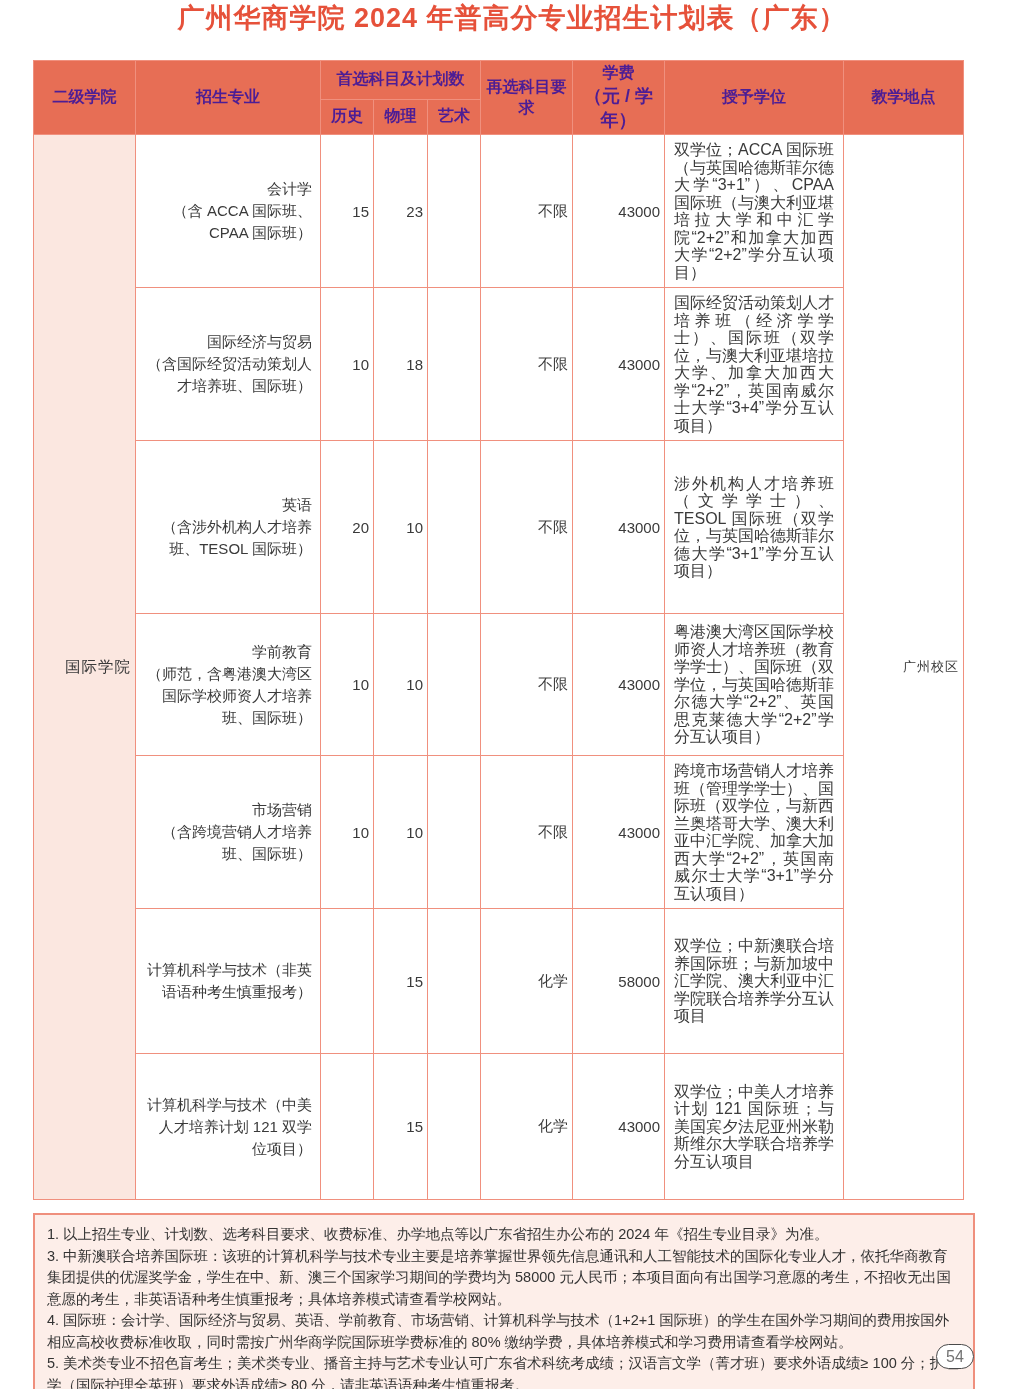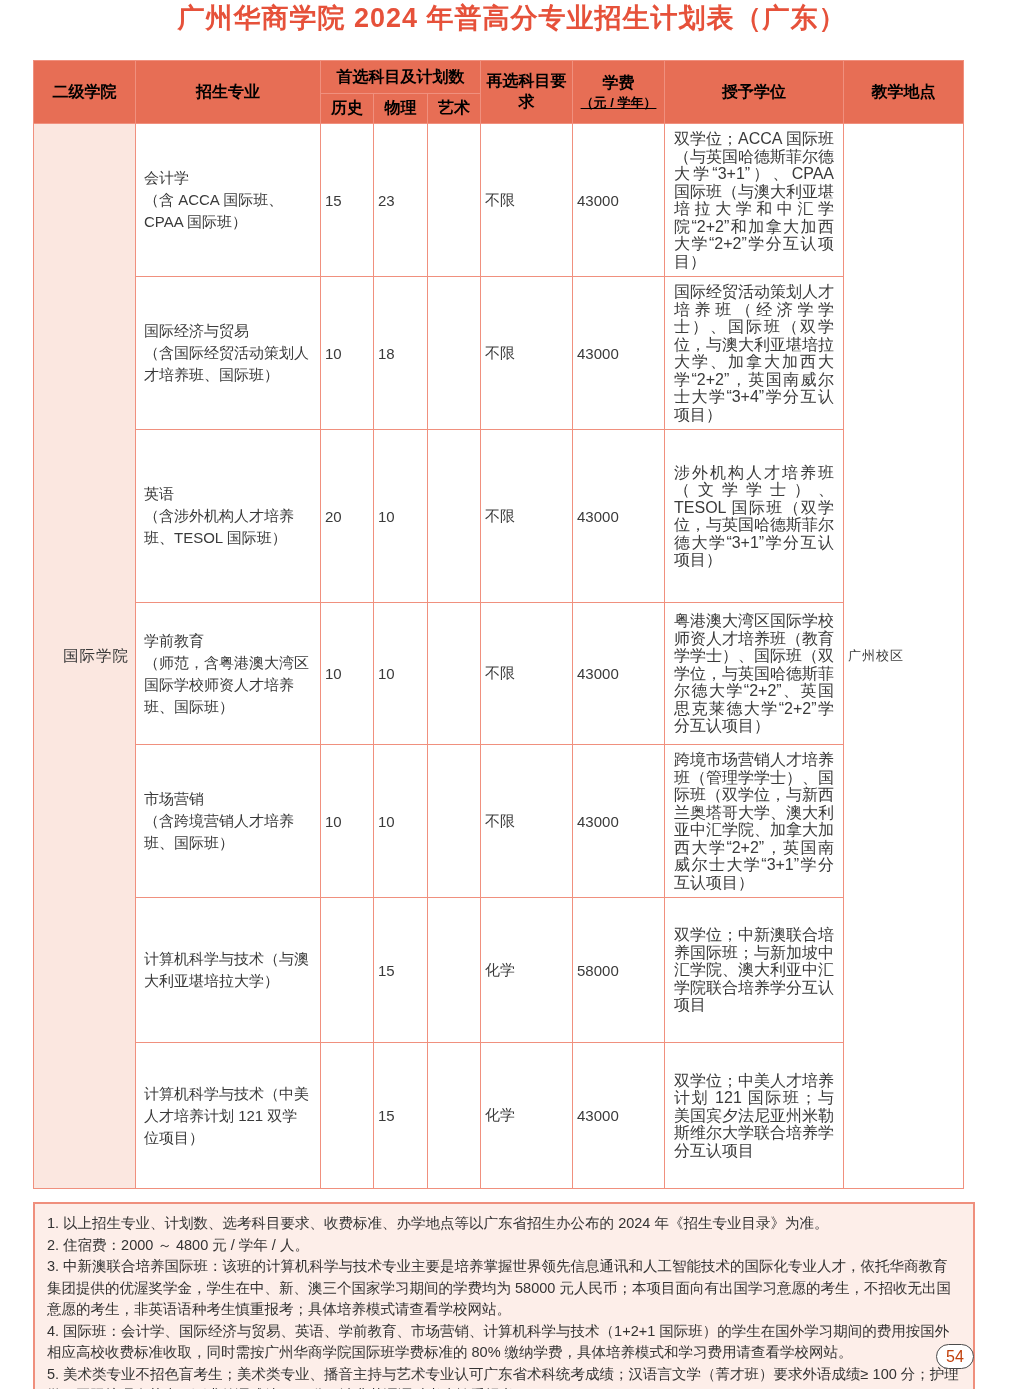--- a/index.html
+++ b/index.html
@@ -22,34 +22,34 @@
     table-layout:fixed;
     width:930px;
     margin:24px 0 0 33px;
   }
   table.plan th, table.plan td{
     border:1.5px solid #f0907e;
     overflow:hidden;
   }
   table.plan thead th{
     background:#e76e55;
-    color:#000000;
+    color:#4c1d95;
     font-size:16px;
     font-weight:bold;
     padding:2px;
     text-align:center;
     vertical-align:middle;
   }
   thead tr.h1{height:33px;}
   thead tr.h2{height:30px;}
   th.group{border-bottom:2.5px dashed #fbd9cf;}
-  .fee-sub{font-size:13px;font-weight:bold;text-decoration:underline;}
+  .fee-sub{font-size:18px;font-weight:bold;}
   tbody td{
     background:#ffffff;
-    text-align:left;
+    text-align:right;
     vertical-align:middle;
     font-size:15px;
     padding:3px 4px;
   }
   td.college{
     background:#fbe7e0;
     font-size:15.5px;
     letter-spacing:1px;
     padding-left:29px;
   }
@@ -82,21 +82,21 @@
   .notes p{margin:0;}
   .page-badge{
     position:absolute;
     left:936px;
     top:1344px;
     border:1.5px solid #4a4a4a;
     border-radius:13px;
     padding:0 9px;
     font-size:16px;
     line-height:23px;
-    color:#c2410c;
+    color:#737373;
     background:#ffffff;
   }
 </style>
 </head>
 <body>
 
 <div class="title">广州华商学院 2024 年普高分专业招生计划表（广东）</div>
 
 <table class="plan">
   <colgroup>
@@ -187,21 +187,21 @@
       </td>
       <td>10</td>
       <td>10</td>
       <td></td>
       <td>不限</td>
       <td>43000</td>
       <td class="degree">跨境市场营销人才培养班（管理学学士）、国际班（双学位，与新西兰奥塔哥大学、澳大利亚中汇学院、加拿大加西大学“2+2”，英国南威尔士大学“3+1”学分互认项目）</td>
     </tr>
     <tr>
       <td class="major">
-        <div>计算机科学与技术（与澳大利亚堪培拉大学）</div>
+        <div>计算机科学与技术（非英语语种考生慎重报考）</div>
         <div></div>
       </td>
       <td></td>
       <td>15</td>
       <td></td>
       <td>化学</td>
       <td>58000</td>
       <td class="degree">双学位；中新澳联合培养国际班；与新加坡中汇学院、澳大利亚中汇学院联合培养学分互认项目</td>
     </tr>
     <tr>
@@ -214,19 +214,18 @@
       <td></td>
       <td>化学</td>
       <td>43000</td>
       <td class="degree">双学位；中美人才培养计划 121 国际班；与美国宾夕法尼亚州米勒斯维尔大学联合培养学分互认项目</td>
     </tr>
   </tbody>
 </table>
 
 <div class="notes">
   <p>1. 以上招生专业、计划数、选考科目要求、收费标准、办学地点等以广东省招生办公布的 2024 年《招生专业目录》为准。</p>
-  <p>2. 住宿费：2000 ～ 4800 元 / 学年 / 人。</p>
   <p>3. 中新澳联合培养国际班：该班的计算机科学与技术专业主要是培养掌握世界领先信息通讯和人工智能技术的国际化专业人才，依托华商教育集团提供的优渥奖学金，学生在中、新、澳三个国家学习期间的学费均为 58000 元人民币；本项目面向有出国学习意愿的考生，不招收无出国意愿的考生，非英语语种考生慎重报考；具体培养模式请查看学校网站。</p>
   <p>4. 国际班：会计学、国际经济与贸易、英语、学前教育、市场营销、计算机科学与技术（1+2+1 国际班）的学生在国外学习期间的费用按国外相应高校收费标准收取，同时需按广州华商学院国际班学费标准的 80% 缴纳学费，具体培养模式和学习费用请查看学校网站。</p>
   <p>5. 美术类专业不招色盲考生；美术类专业、播音主持与艺术专业认可广东省术科统考成绩；汉语言文学（菁才班）要求外语成绩≥ 100 分；护理学（国际护理全英班）要求外语成绩≥ 80 分，请非英语语种考生慎重报考。</p>
 </div>
 
 <div class="page-badge">54</div>
 
 </body></html>

